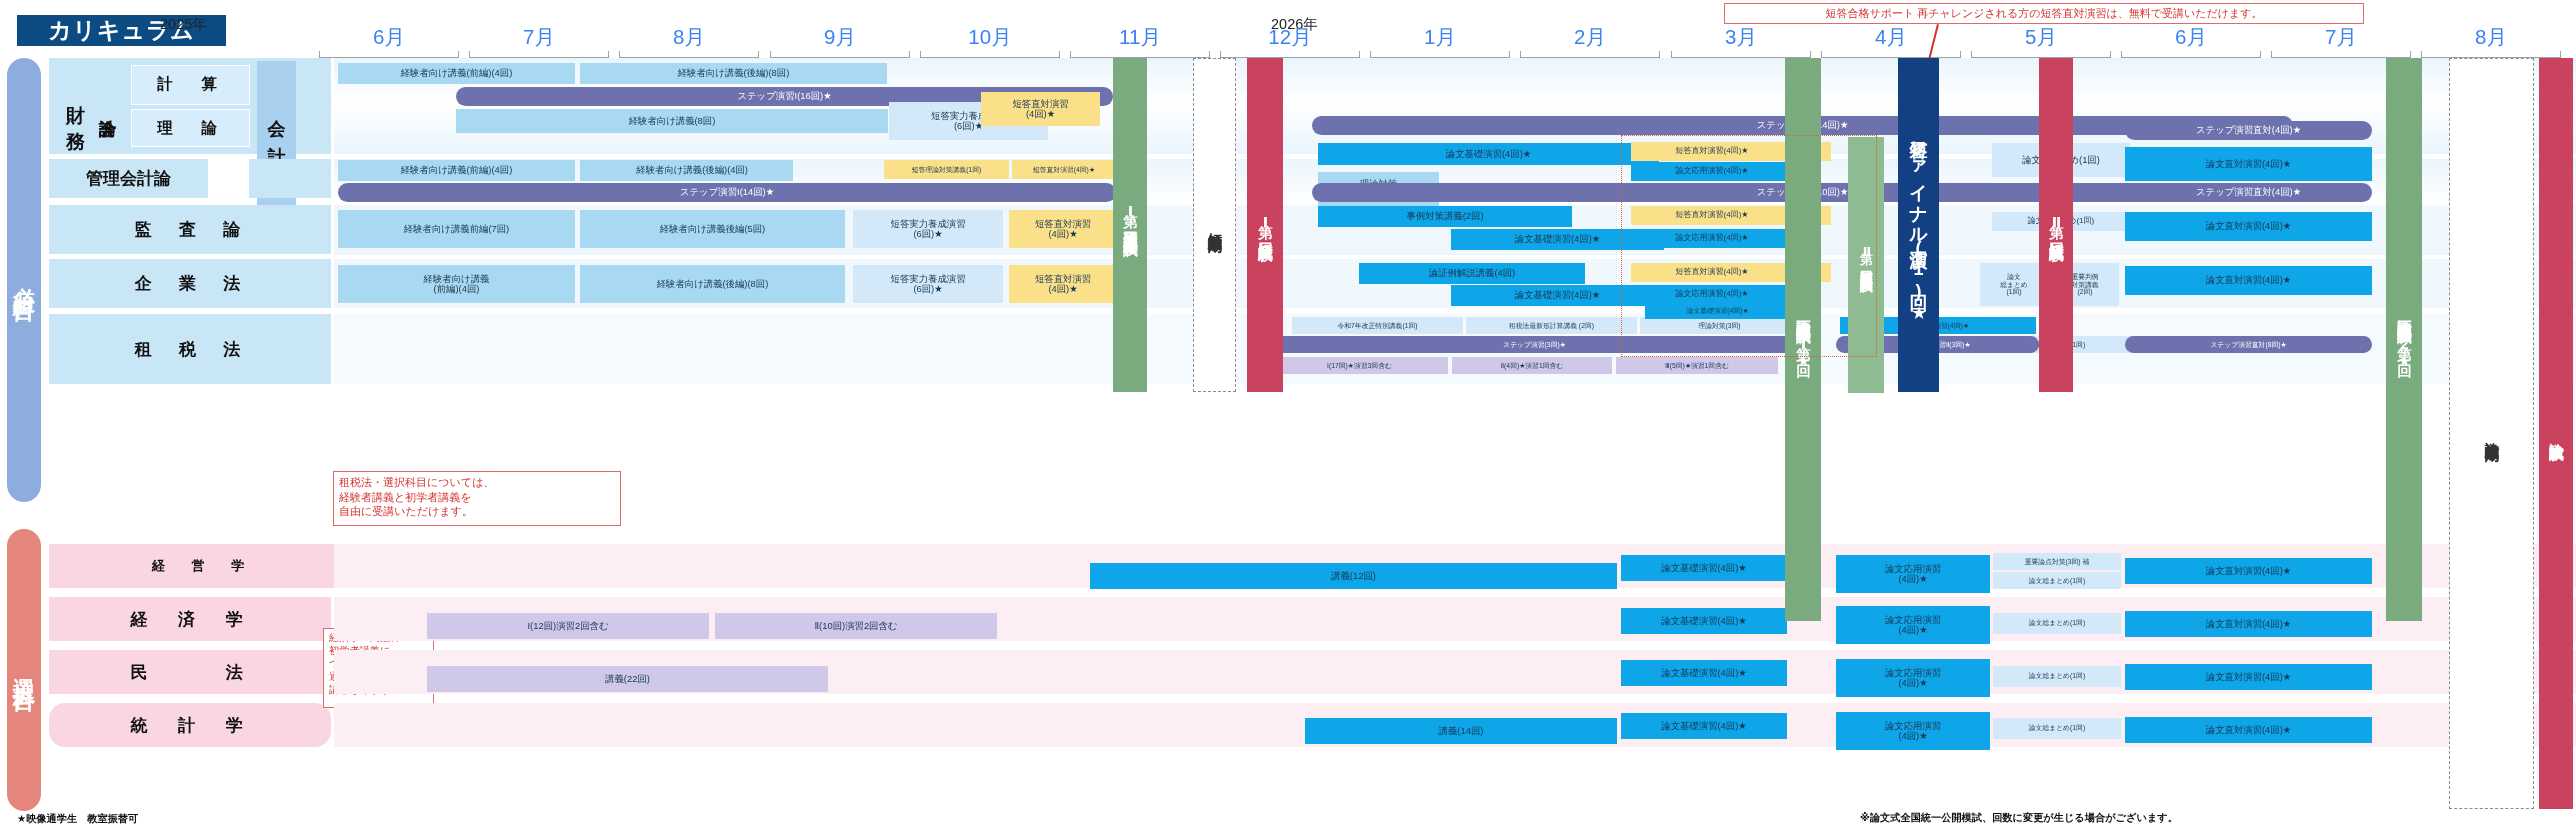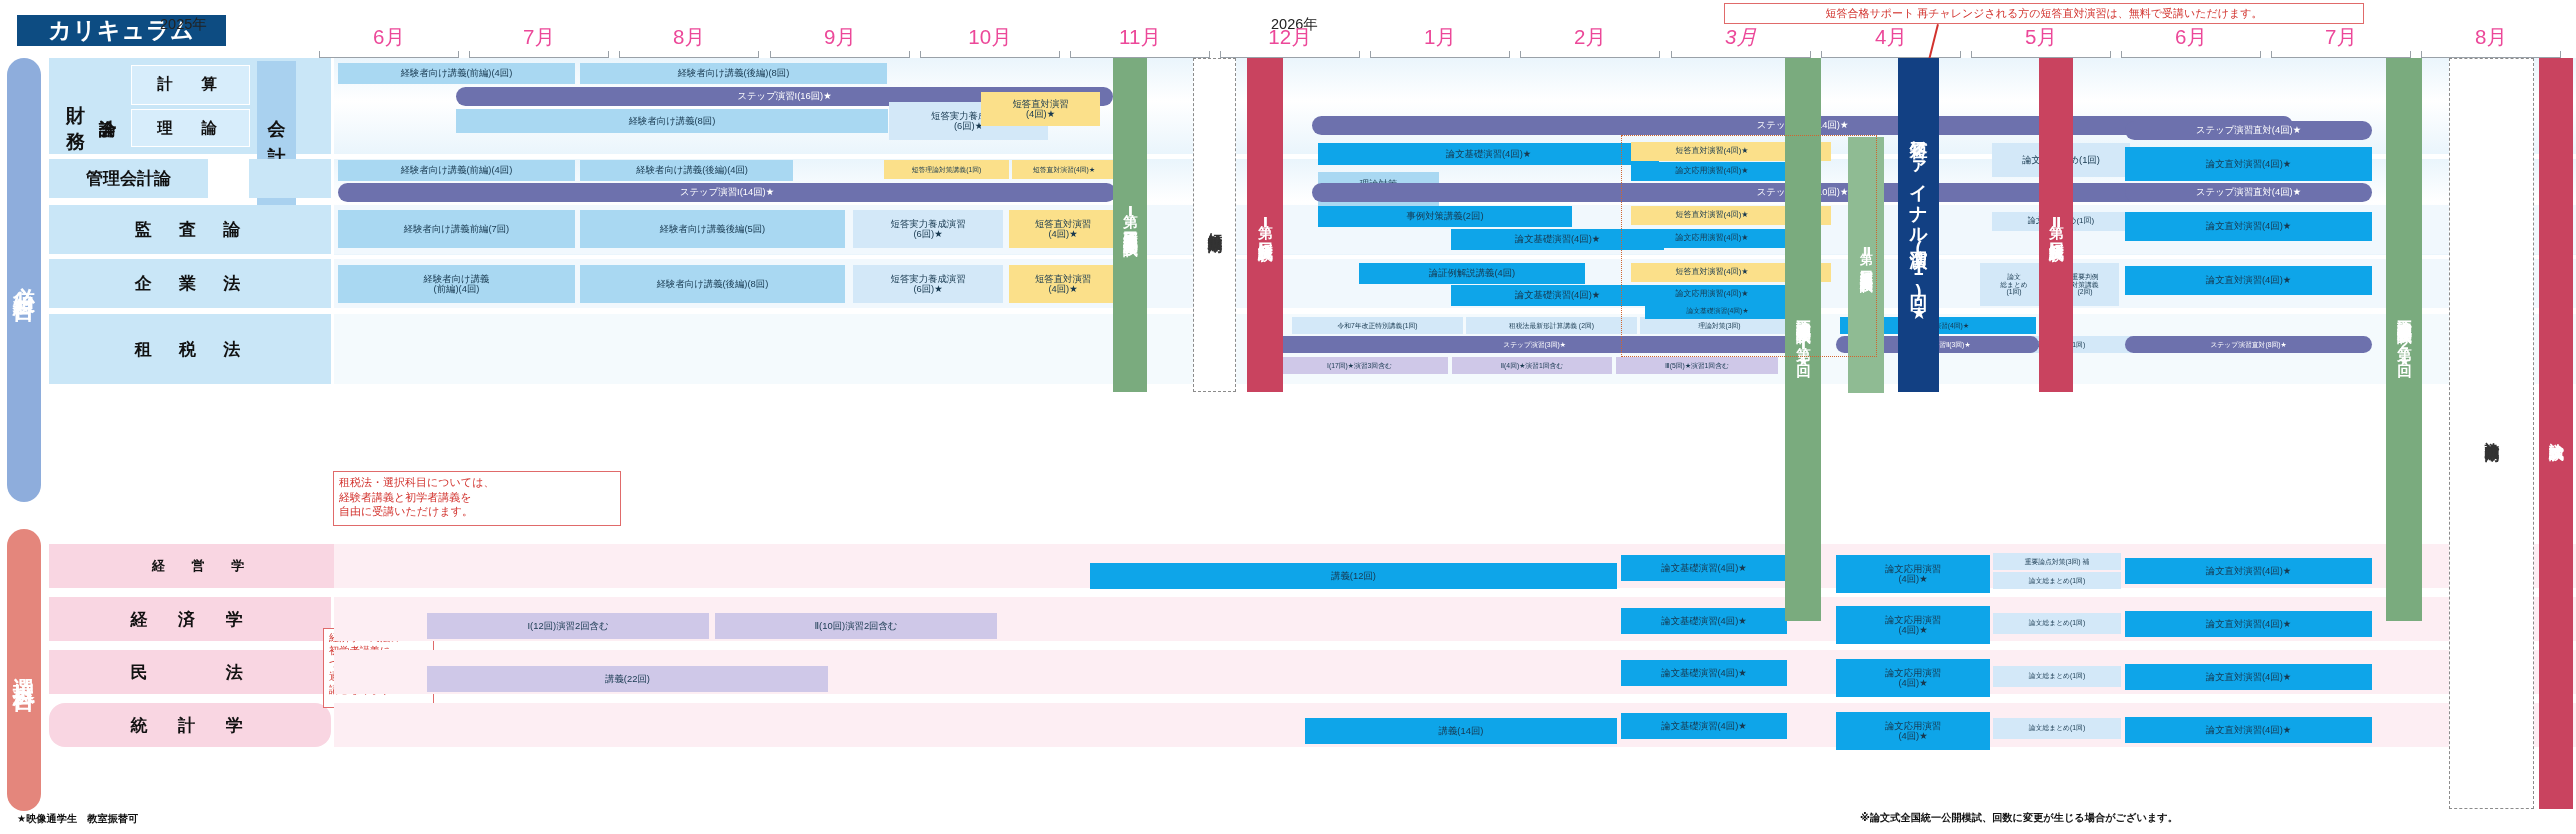--- a/index.html
+++ b/index.html
@@ -19,21 +19,21 @@
 
   
   .year-label{font-size:14.5px;color:#222;white-space:nowrap;}
 
   
   #month-row{left:314px;top:25.6px;height:34px;}
   .month-cell{
     position:absolute;top:0;height:34px;
     display:flex;flex-direction:column;align-items:center;justify-content:flex-start;
   }
-  .month-cell .m-txt{font-size:20.5px;color:#ec4899;line-height:22px;}
+  .month-cell .m-txt{font-size:20.5px;color:#3b82f6;line-height:22px;}
   .month-cell .m-rule{
     position:absolute;left:5.1px;right:5.1px;bottom:1.7px;height:6px;
     border-left:1.7px solid #9aa1a8;border-right:1.7px solid #9aa1a8;border-bottom:1.7px solid #9aa1a8;
   }
 
   
   .grp-rail{
     width:34px;border-radius:17px;color:#fff;font-weight:bold;font-size:22px;
     display:flex;align-items:center;justify-content:center;
     writing-mode:vertical-rl;letter-spacing:5.1px;
@@ -137,21 +137,21 @@
       <span class="m-rule"></span>
     </div>
   <div class="month-cell" style="left:1051px;width:150px;">
       <span class="m-txt">1月</span>
       <span class="m-rule"></span>
     </div>
   <div class="month-cell" style="left:1201px;width:150px;">
       <span class="m-txt">2月</span>
       <span class="m-rule"></span>
     </div>
-  <div class="month-cell" style="left:1352px;width:150px;font-style:italic;">
+  <div class="month-cell" style="left:1352px;width:150px;">
       <span class="m-txt">3月</span>
       <span class="m-rule"></span>
     </div>
   <div class="month-cell" style="left:1502px;width:150px;">
       <span class="m-txt">4月</span>
       <span class="m-rule"></span>
     </div>
   <div class="month-cell" style="left:1652px;width:150px;">
       <span class="m-txt">5月</span>
       <span class="m-rule"></span>

